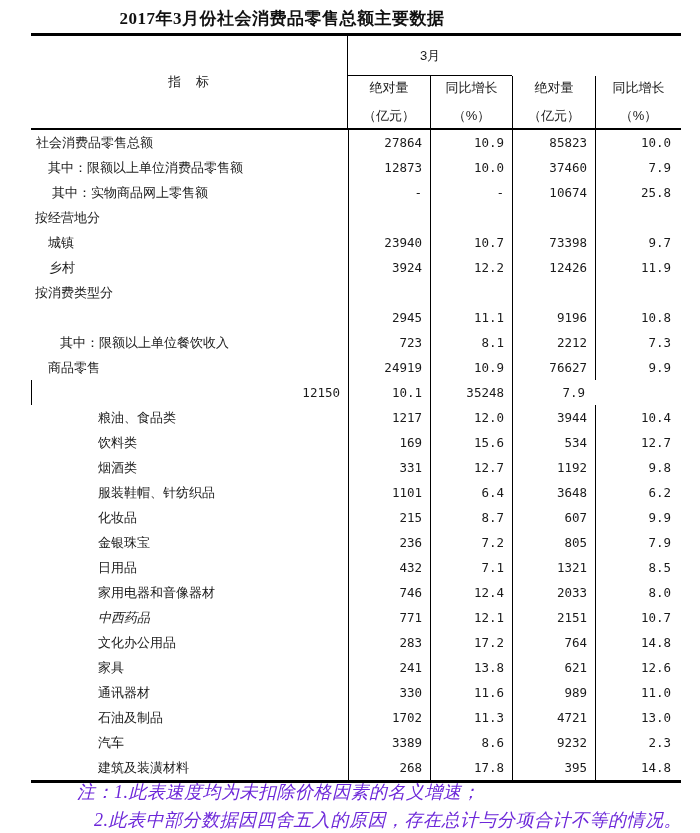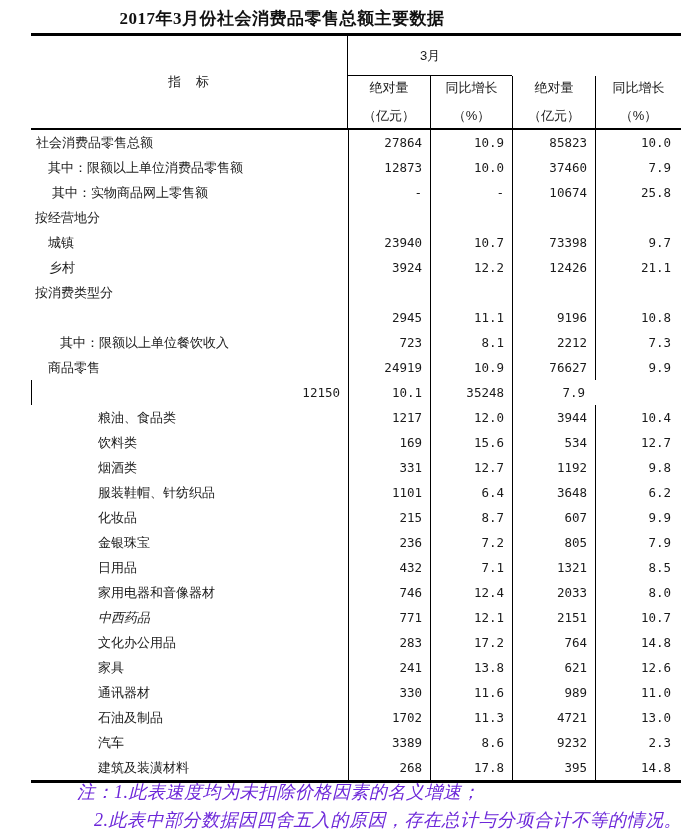--- a/index.html
+++ b/index.html
@@ -136,21 +136,21 @@
         <div class="cell-num">23940</div>
         <div class="cell-num">10.7</div>
         <div class="cell-num">73398</div>
         <div class="cell-num">9.7</div>
       </div>
       <div class="row">
         <div class="cell-label" style="padding-left: 18px;">乡村</div>
         <div class="cell-num">3924</div>
         <div class="cell-num">12.2</div>
         <div class="cell-num">12426</div>
-        <div class="cell-num">21.1</div>
+        <div class="cell-num">11.9</div>
       </div>
       <div class="row">
         <div class="cell-label" style="padding-left: 4px;">按消费类型分</div>
         <div class="cell-num"></div>
         <div class="cell-num"></div>
         <div class="cell-num"></div>
         <div class="cell-num"></div>
       </div>
       <div class="row">
         <div class="cell-label" style="padding-left: 17px; margin-top: 43px;">餐饮收入</div>

